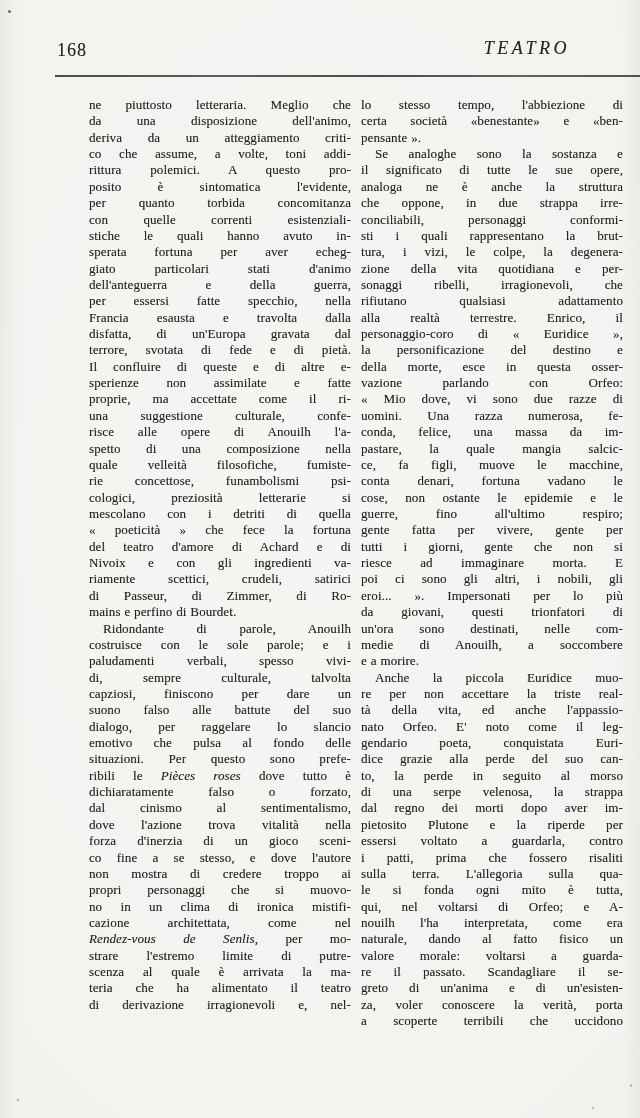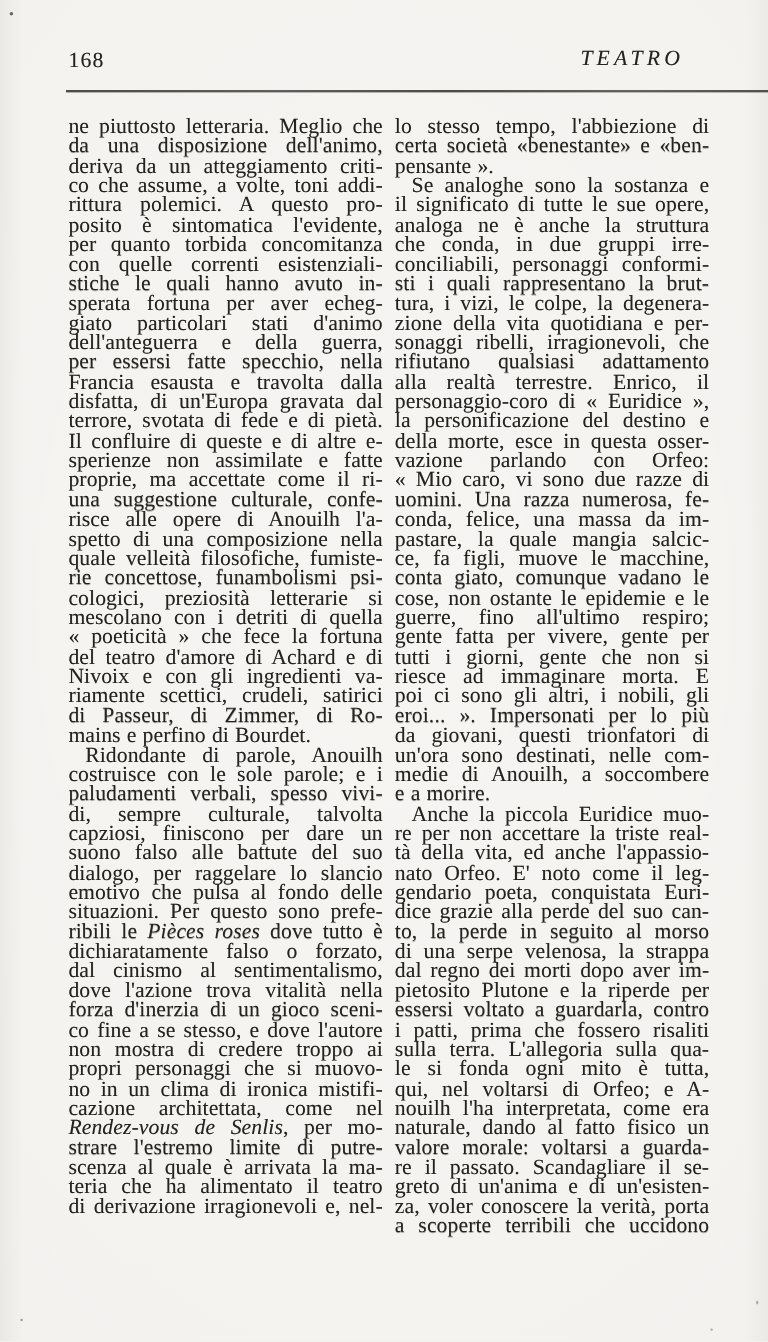--- a/index.html
+++ b/index.html
@@ -62,24 +62,25 @@
     right: 0;
     height: 2px;
     background: linear-gradient(90deg, #2f2e2a 0%, #45443e 30%, #2f2e2a 55%, #4a4943 80%, #36352f 100%);
     opacity: 0.85;
   }
   
   .column {
     position: absolute;
     top: 97px;
     width: 262px;
-    font-size: 18px;
+    font-size: 13px;
     line-height: 16.36px;
     letter-spacing: 0.1px;
     word-spacing: 0.5px;
+    margin-left: 32px;
   }
   .column-left  { left: 57px; }
   .column-right { left: 329px; }
   .para { margin: 0; }
   .line {
     text-align: justify;
     text-align-last: justify;
     white-space: normal;
     height: 16.36px;
     overflow: visible;
@@ -172,38 +173,38 @@
 <div class="column column-right">
     <div class="para">
       <div class="line">lo stesso tempo, l'abbiezione di</div>
       <div class="line">certa società «benestante» e «ben-</div>
       <div class="line last">pensante ».</div>
     </div>
     <div class="para">
       <div class="line indent">Se analoghe sono la sostanza e</div>
       <div class="line">il significato di tutte le sue opere,</div>
       <div class="line">analoga ne è anche la struttura</div>
-      <div class="line">che conda, in due gruppi irre-</div>
+      <div class="line">che oppone, in due strappa irre-</div>
       <div class="line">conciliabili, personaggi conformi-</div>
       <div class="line">sti i quali rappresentano la brut-</div>
       <div class="line">tura, i vizi, le colpe, la degenera-</div>
       <div class="line">zione della vita quotidiana e per-</div>
       <div class="line">sonaggi ribelli, irragionevoli, che</div>
       <div class="line">rifiutano qualsiasi adattamento</div>
       <div class="line">alla realtà terrestre. Enrico, il</div>
       <div class="line">personaggio-coro di « Euridice »,</div>
       <div class="line">la personificazione del destino e</div>
       <div class="line">della morte, esce in questa osser-</div>
       <div class="line">vazione parlando con Orfeo:</div>
-      <div class="line">« Mio caro, vi sono due razze di</div>
+      <div class="line">« Mio dove, vi sono due razze di</div>
       <div class="line">uomini. Una razza numerosa, fe-</div>
       <div class="line">conda, felice, una massa da im-</div>
       <div class="line">pastare, la quale mangia salcic-</div>
       <div class="line">ce, fa figli, muove le macchine,</div>
-      <div class="line">conta giato, comunque vadano le</div>
+      <div class="line">conta denari, fortuna vadano le</div>
       <div class="line">cose, non ostante le epidemie e le</div>
       <div class="line">guerre, fino all'ultimo respiro;</div>
       <div class="line">gente fatta per vivere, gente per</div>
       <div class="line">tutti i giorni, gente che non si</div>
       <div class="line">riesce ad immaginare morta. E</div>
       <div class="line">poi ci sono gli altri, i nobili, gli</div>
       <div class="line">eroi... ». Impersonati per lo più</div>
       <div class="line">da giovani, questi trionfatori di</div>
       <div class="line">un'ora sono destinati, nelle com-</div>
       <div class="line">medie di Anouilh, a soccombere</div>

